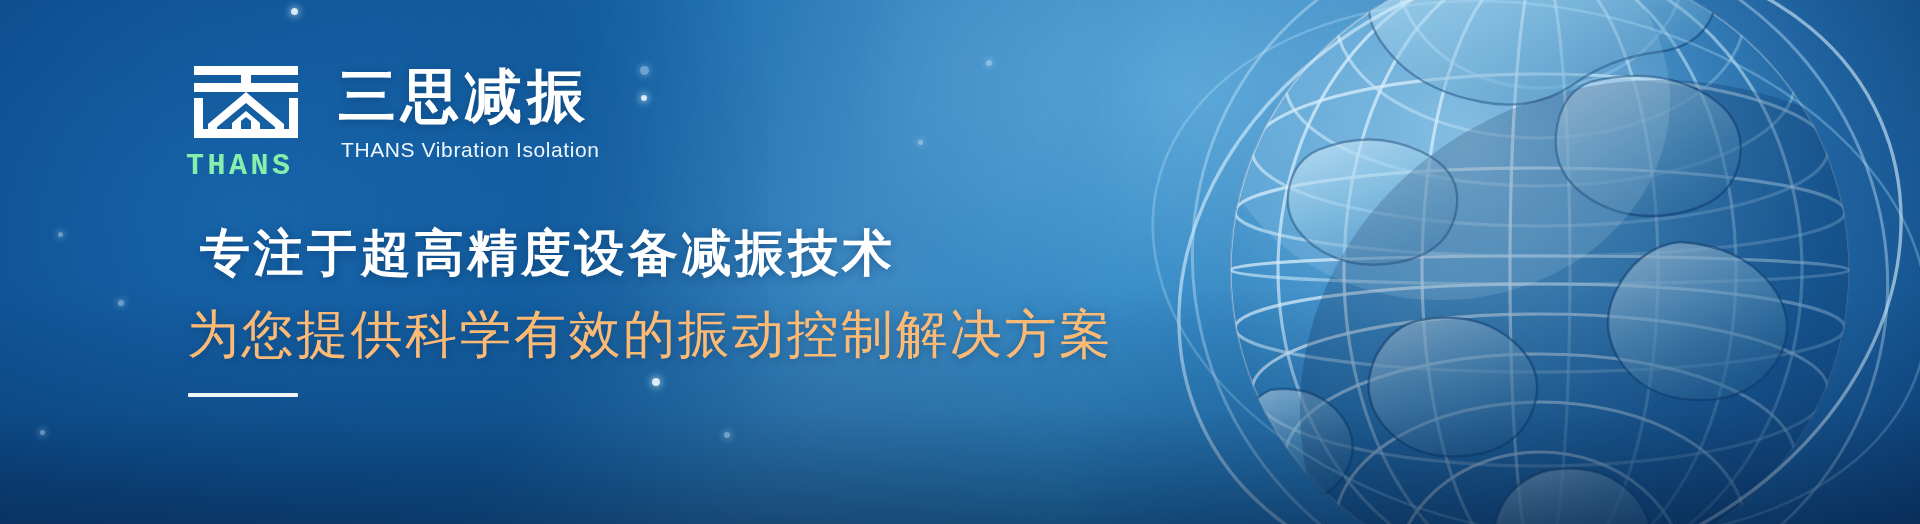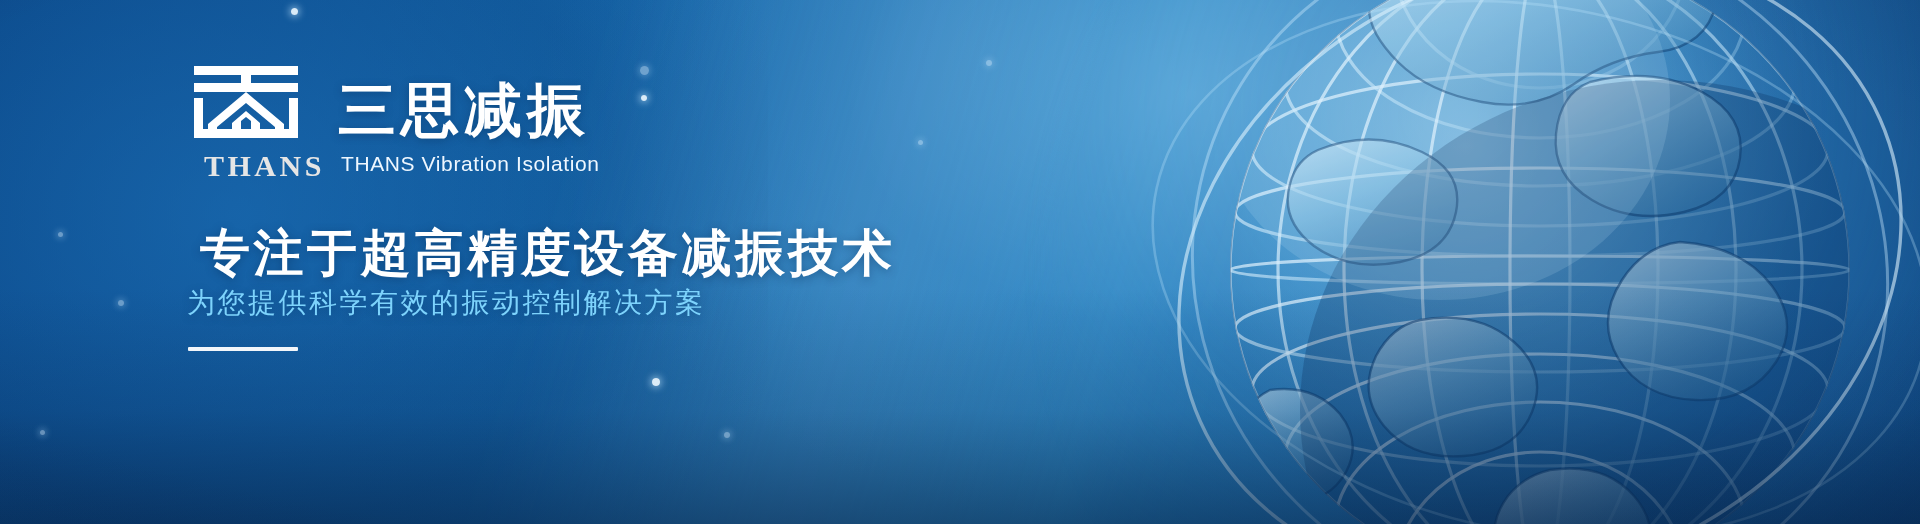--- a/index.html
+++ b/index.html
@@ -62,52 +62,51 @@
   
   .content {
     position:absolute; left:184px; top:62px; z-index:20;
   }
 
   .brand-row { display:flex; align-items:flex-start; }
 
   .logo-block { width:124px; flex:0 0 124px; padding-top:2px; }
   .logo-mark { display:block; width:108px; height:76px; margin-left:8px; }
   .logo-word {
-    margin-top:11px; margin-left:20px;
-    color:#e5e5e5; font-size:30px; font-weight:bold;
+    margin-top:11px; margin-left:2px;
+    color:#86efac; font-size:30px; font-weight:bold;
     letter-spacing:3.5px; line-height:1;
-    font-family:Liberation Serif, serif;
+    font-family:Liberation Mono, monospace;
   }
 
   .brand-text { margin-left:30px; padding-top:4px; }
   .brand-cn {
     color:#ffffff; font-size:58px; font-weight:bold;
     letter-spacing:5px; line-height:1.05;
     font-family:"DejaVu Sans","Liberation Sans",sans-serif;
     text-shadow:0 2px 8px rgba(4,38,78,0.35);
-    margin-top:14px;
   }
   .brand-en {
     margin-top:10px; margin-left:3px;
     color:#eef7ff; font-size:21px; font-weight:normal;
     letter-spacing:0.6px; line-height:1.2;
     font-family:"Liberation Sans","DejaVu Sans",sans-serif;
     text-align:center;
   }
 
   .headline {
     margin-top:44px; margin-left:16px;
     color:#ffffff; font-size:50px; font-weight:bold;
     letter-spacing:3.5px; line-height:1.12;
     font-family:"DejaVu Sans","Liberation Sans",sans-serif;
     text-shadow:0 2px 10px rgba(4,38,78,0.40);
   }
   .subheadline {
-    margin-top:6px; margin-left:3px;
-    color:#7dd3fc; font-size:28px; font-weight:normal;
+    margin-top:24px; margin-left:3px;
+    color:#fdba74; font-size:52px; font-weight:normal;
     letter-spacing:2.5px; line-height:1.15;
     font-family:"DejaVu Sans","Liberation Sans",sans-serif;
     text-shadow:0 2px 9px rgba(4,38,78,0.35);
   }
   .accent-rule {
     margin-top:28px; margin-left:4px;
     width:110px; height:4px; background:#ffffff; border-radius:1px;
     opacity:0.95;
   }
 </style>

